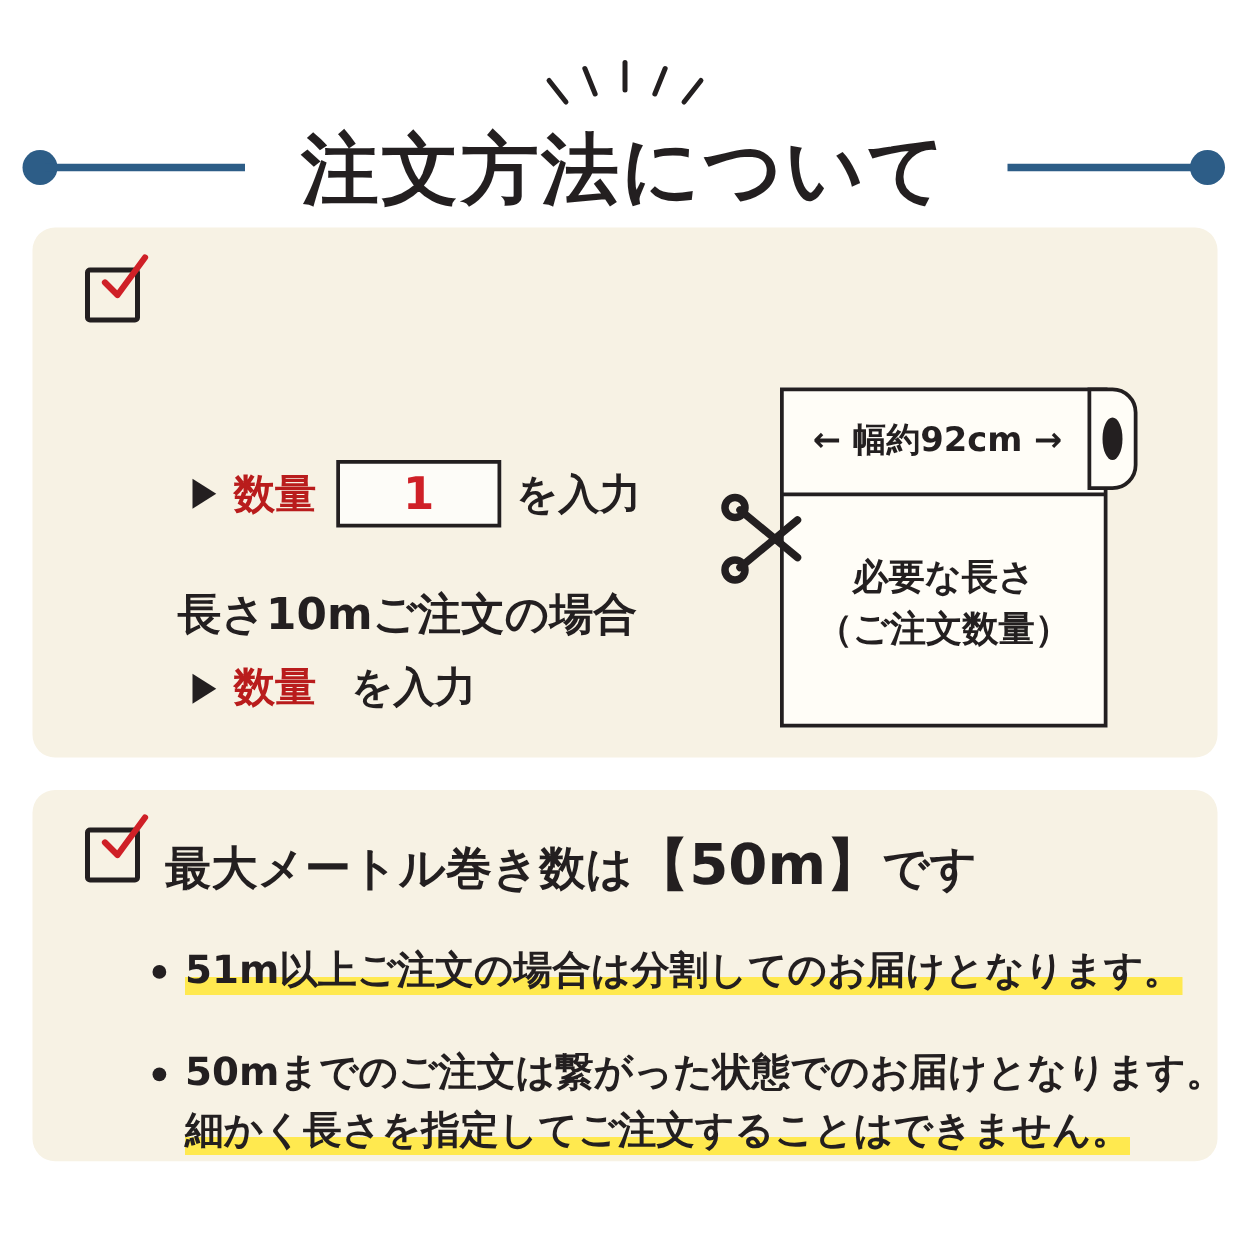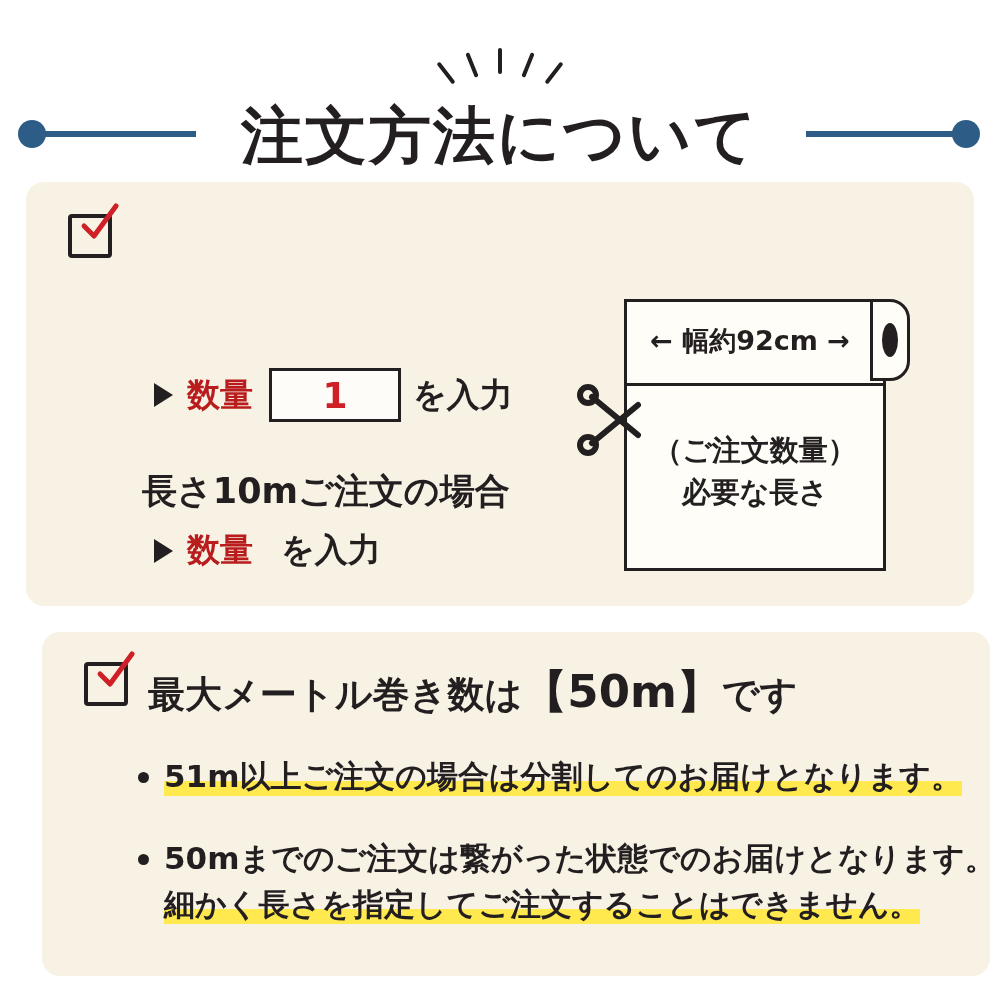--- a/index.html
+++ b/index.html
@@ -83,22 +83,21 @@
   .panel-one {
     left: 26px;
     top: 182px;
     width: 948px;
     height: 424px;
   }
   .panel-two {
     left: 26px;
     top: 632px;
     width: 948px;
-    height: 344px;
-    margin-left: 16px;
+    height: 297px;
   }
 
   
   .checkbox {
     position: absolute;
     width: 44px;
     height: 44px;
     border: 4px solid #231f20;
     border-radius: 4px;
     box-sizing: border-box;
@@ -168,21 +167,21 @@
     font-size: 33px;
     font-weight: 700;
     color: #231f20;
     margin-left: 12px;
   }
 
   
   .roll {
     position: absolute;
     left: 612px;
-    top: 299px;
+    top: 310px;
     width: 300px;
     height: 272px;
   }
   .roll-body {
     position: absolute;
     left: 12px;
     top: 0;
     width: 262px;
     height: 272px;
     background: #fffdf7;
@@ -311,22 +310,22 @@
     </div>
   </div>
 
   <div class="roll">
     <div class="roll-body"></div>
     <div class="roll-cap"></div>
     <div class="roll-hole"></div>
     <div class="roll-divider"></div>
     <div class="roll-width-label">← 幅約92cm →</div>
     <div class="roll-note">
+      <div>必要な長さ</div>
       <div>（ご注文数量）</div>
-      <div>必要な長さ</div>
     </div>
     <svg class="scissors" viewBox="0 0 74 74">
       <g stroke="#231f20" stroke-width="6" fill="none" stroke-linecap="round">
         <line x1="16" y1="14" x2="62" y2="52"></line>
         <line x1="16" y1="60" x2="62" y2="22"></line>
         <circle cx="12" cy="12" r="8"></circle>
         <circle cx="12" cy="62" r="8"></circle>
       </g>
     </svg>
   </div>

